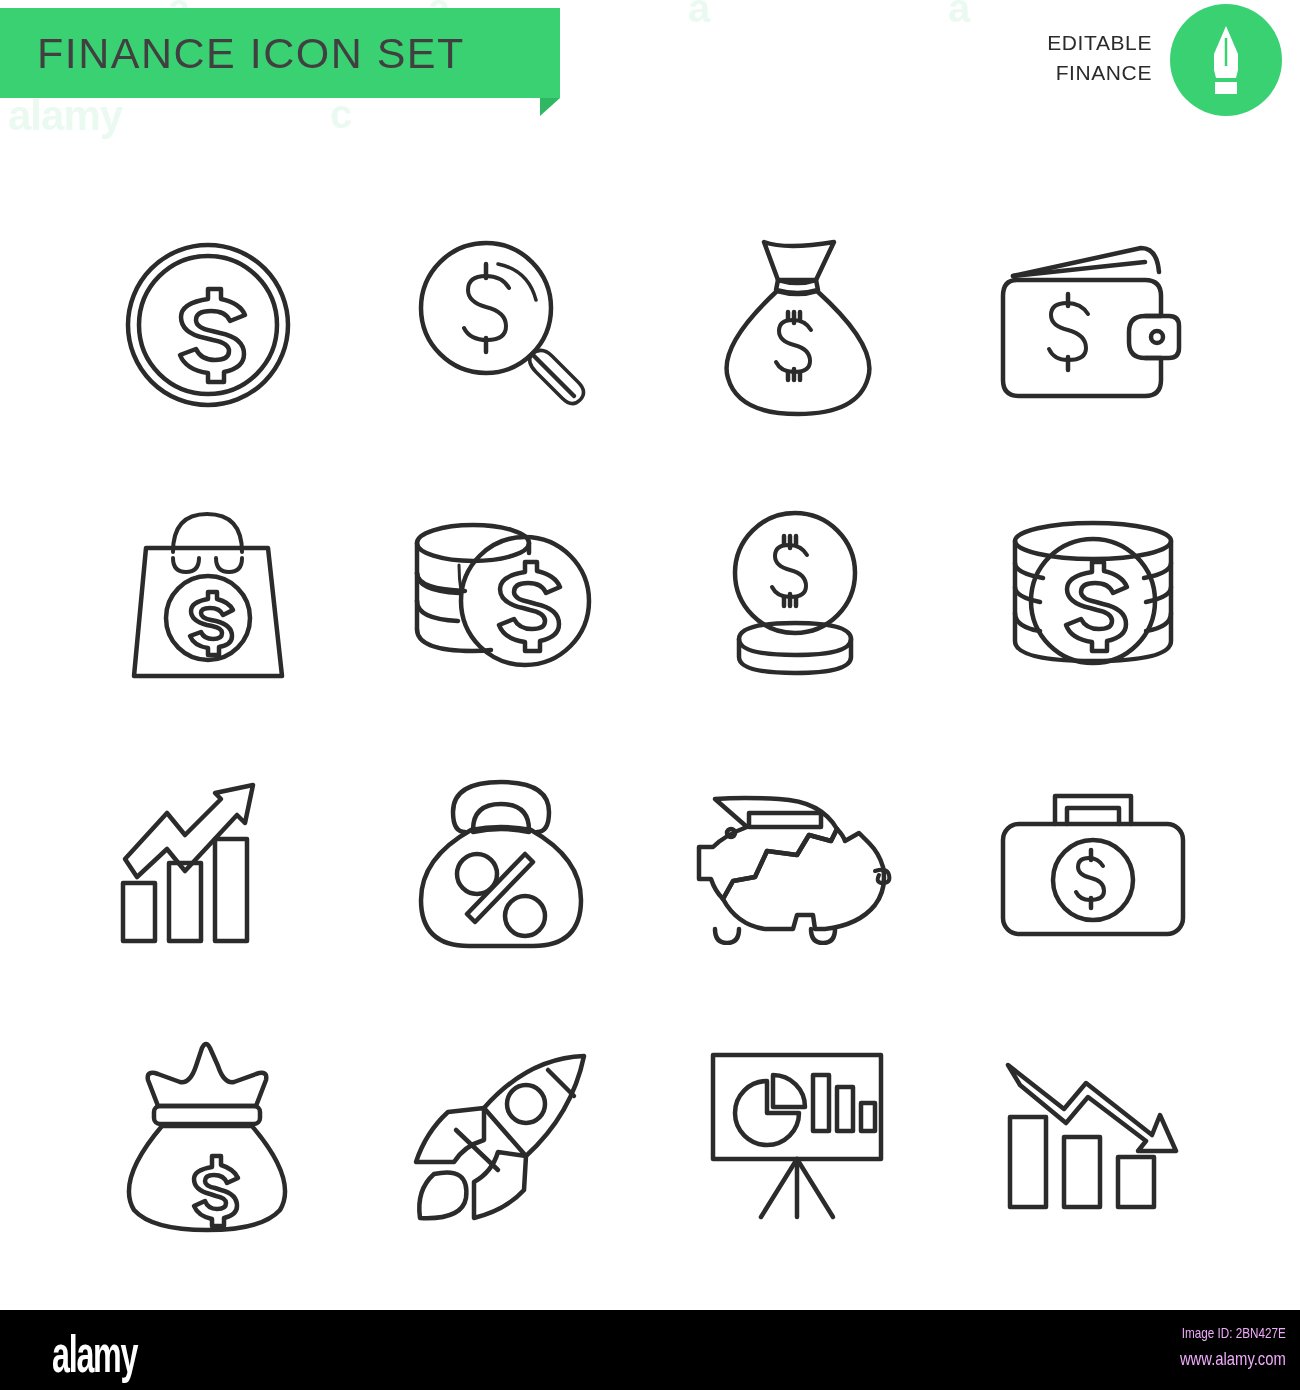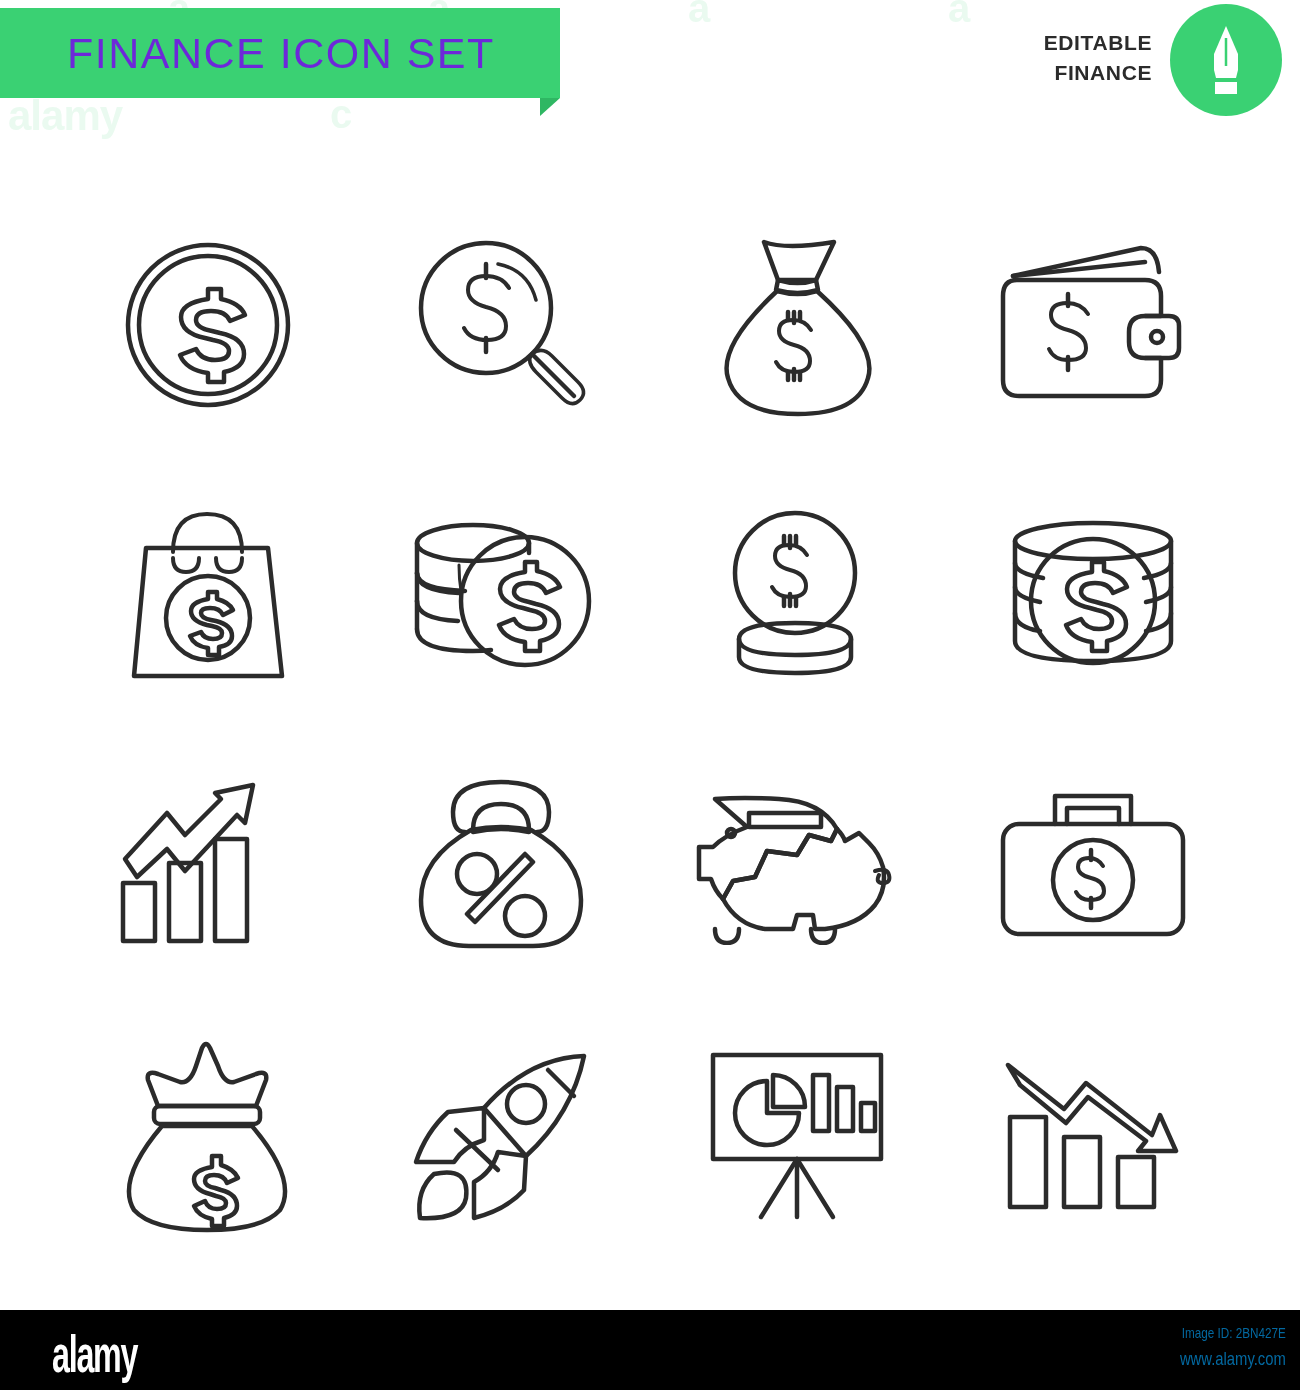--- a/index.html
+++ b/index.html
@@ -26,24 +26,24 @@
   #title-banner {
     position: absolute;
     left: 0; top: 8px;
     width: 560px;
     height: 90px;
     background: var(--brand, #3ad173);
     display: flex;
     align-items: center;
   }
   #title-text {
-    color: #6d28d9;
+    color: #404040;
     font-size: 43px;
     letter-spacing: 1.5px;
-    padding-left: 67px;
+    padding-left: 37px;
     font-weight: 400;
     white-space: nowrap;
   }
   #banner-fold {
     position: absolute;
     left: 540px;
     top: 98px;
     width: 0; height: 0;
     border-left: 20px solid #2fb763;
     border-bottom: 18px solid transparent;
@@ -52,21 +52,21 @@
   #editable-stroke-label {
     position: absolute;
     right: 148px;
     top: 28px;
     text-align: right;
     color: #2b2b2b;
     font-size: 21px;
     line-height: 30px;
     letter-spacing: 0.6px;
   }
-  #editable-stroke-label div { white-space: nowrap; font-weight: bold; }
+  #editable-stroke-label div { white-space: nowrap; }
 
   #pen-badge {
     position: absolute;
     right: 18px;
     top: 4px;
     width: 112px;
     height: 112px;
     border-radius: 50%;
     background: var(--brand, #3ad173);
   }
@@ -134,21 +134,21 @@
     letter-spacing: -2px;
     transform: scaleX(0.62);
     transform-origin: left top;
     font-family: "Liberation Sans", sans-serif;
   }
   #footer-right {
     position: absolute;
     right: 14px;
     top: 14px;
     text-align: right;
-    color: #0369a1;
+    color: #f0abfc;
   }
   #image-id {
     font-size: 15px;
     transform: scaleX(0.78);
     transform-origin: right top;
     white-space: nowrap;
   }
   #footer-url {
     font-size: 19px;
     margin-top: 7px;

